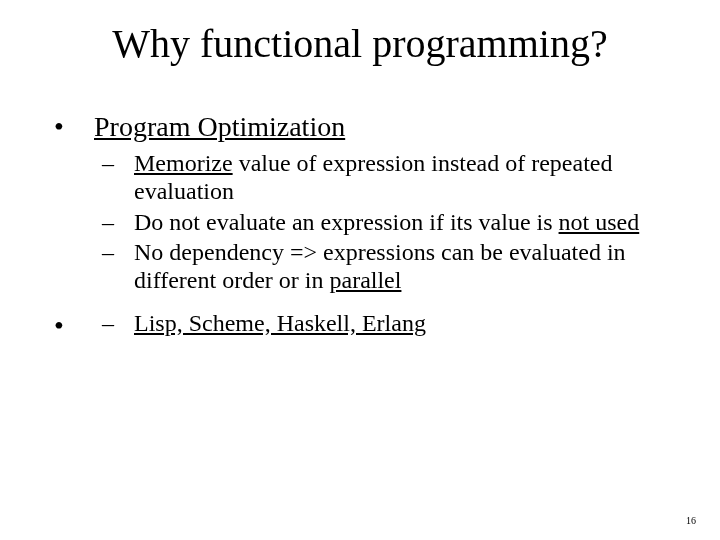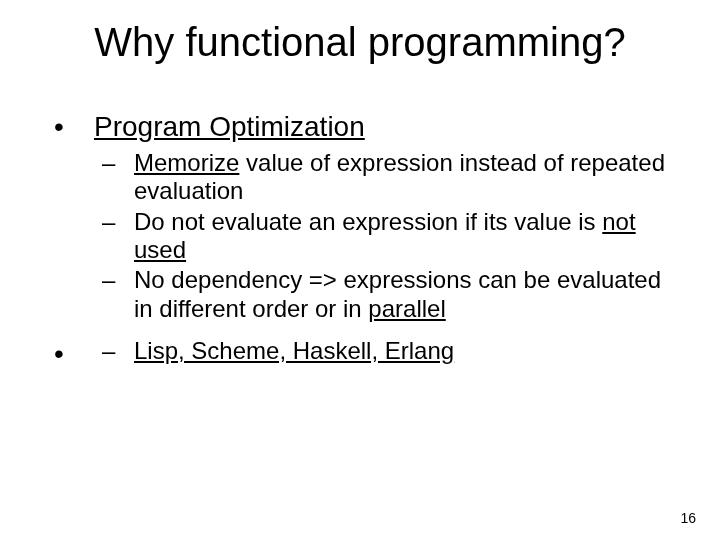--- a/index.html
+++ b/index.html
@@ -11,20 +11,21 @@
     font-family: Arial, Helvetica, sans-serif;
     color: #000000;
     overflow: hidden;
     position: relative;
   }
   .slide {
     width: 720px;
     height: 540px;
     position: relative;
     box-sizing: border-box;
+    font-family: Liberation Serif, serif;
   }
   .title {
     position: absolute;
     top: 20px;
     left: 0;
     width: 720px;
     text-align: center;
     font-size: 40px;
     font-weight: normal;
     letter-spacing: 0px;
@@ -68,21 +69,21 @@
   }
   .b2 .txt {
     display: block;
     margin-left: 32px;
   }
   .u { text-decoration: underline; }
   .pagenum {
     position: absolute;
     right: 24px;
     bottom: 14px;
-    font-size: 14px;
+    font-size: 10px;
     color: #000;
   }
 </style>
 </head>
 <body>
 
 <div class="slide">
 
   <div class="title">Why functional programming?</div>
 

